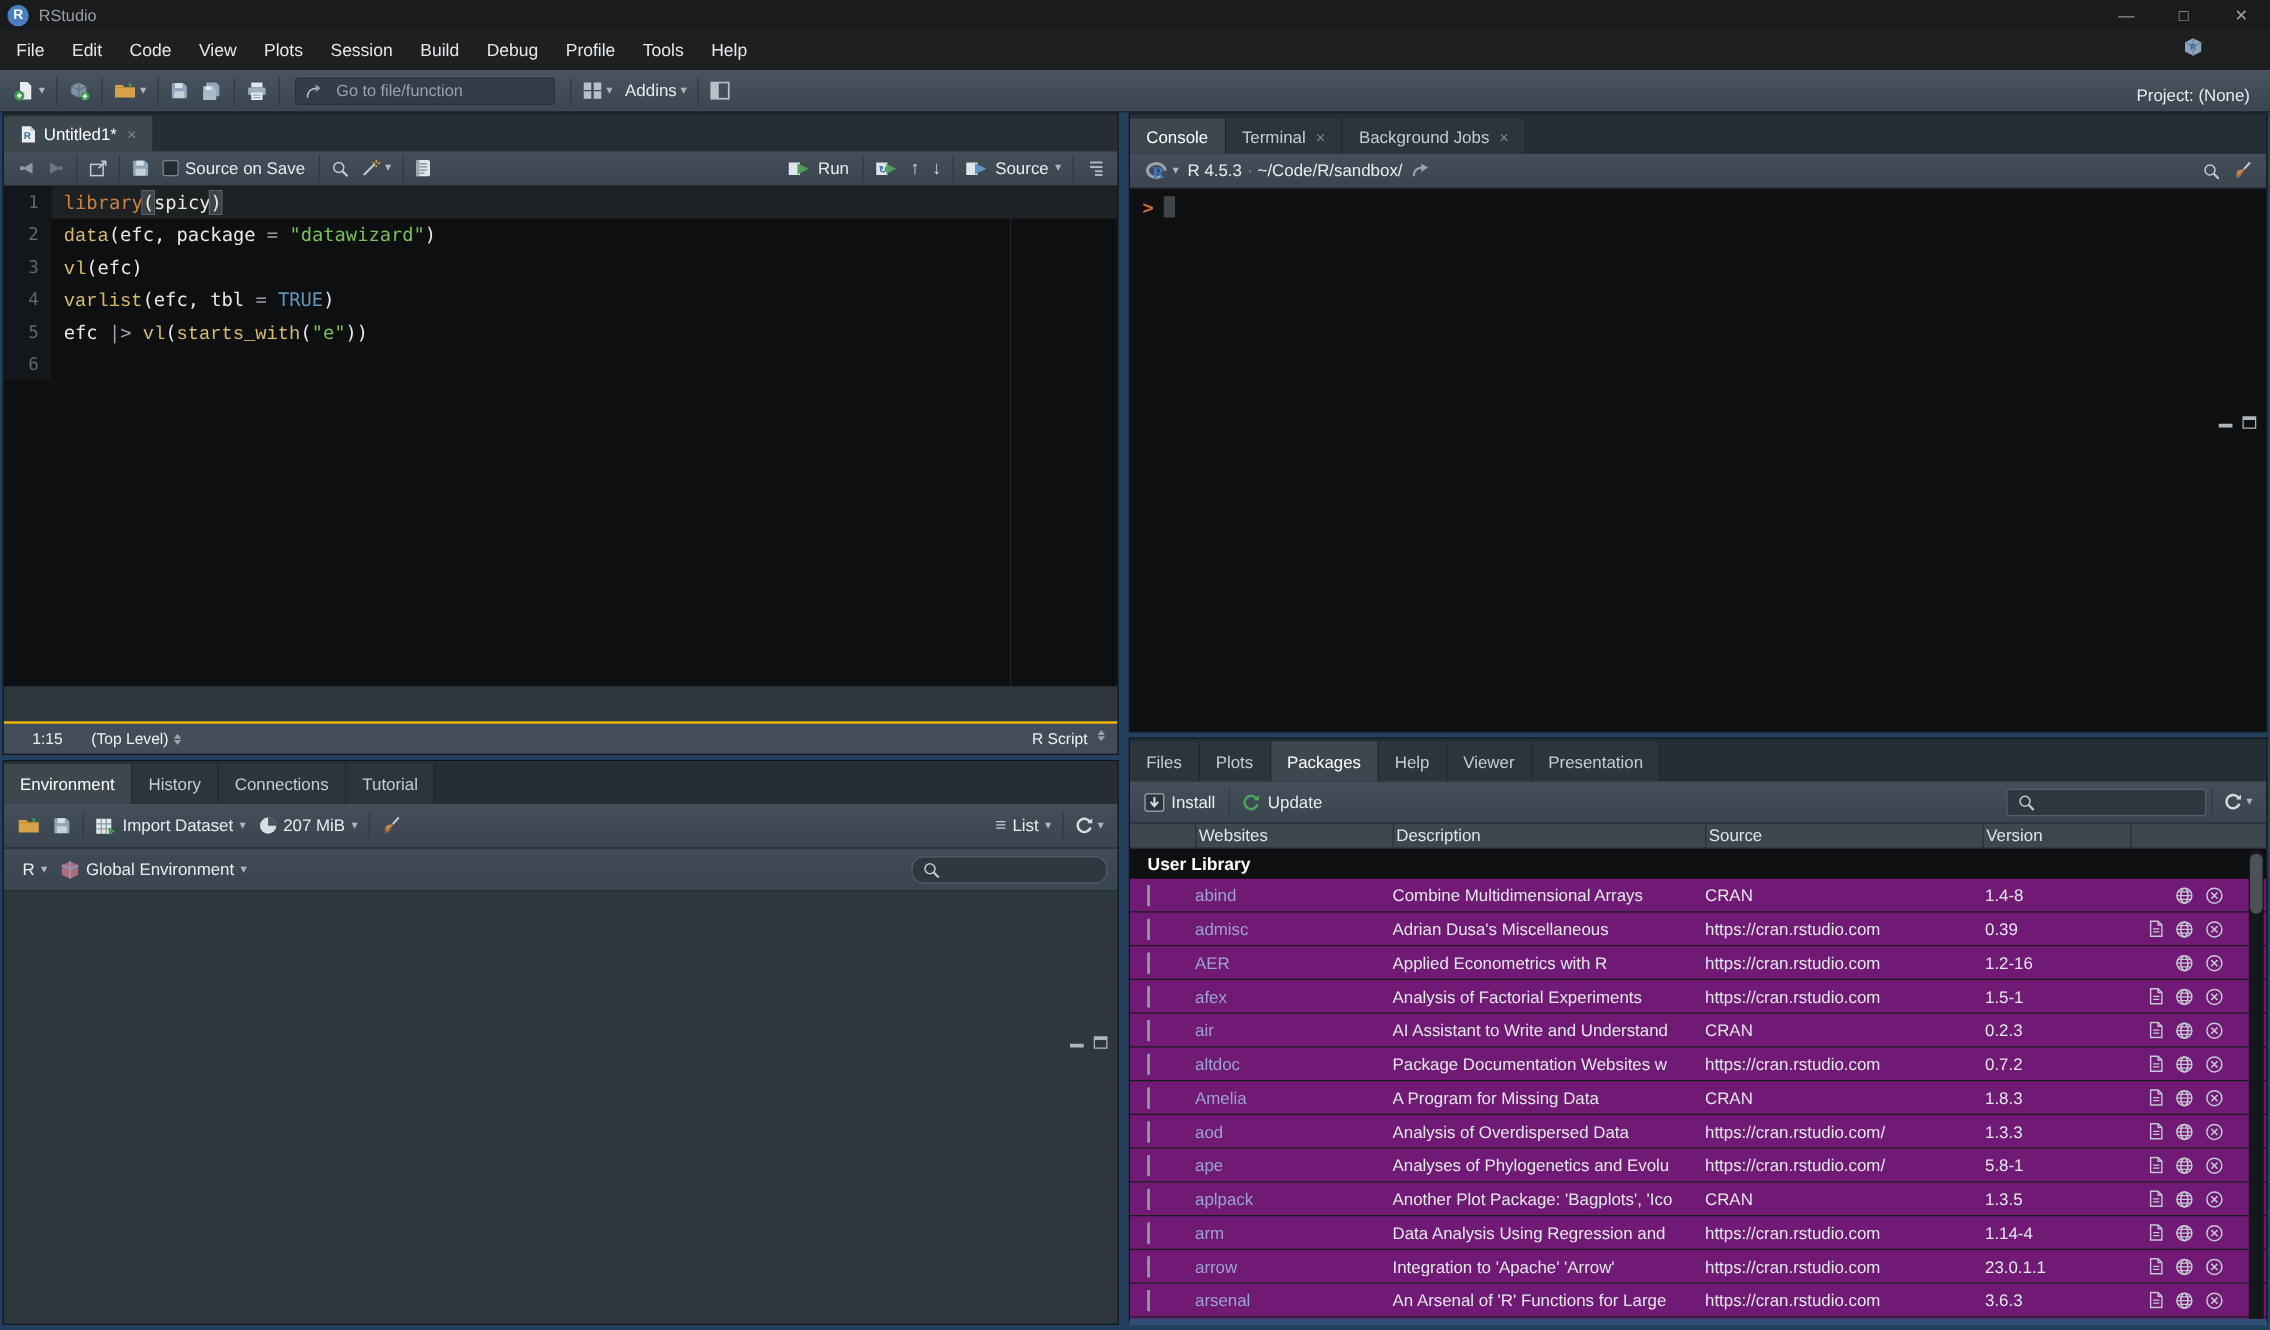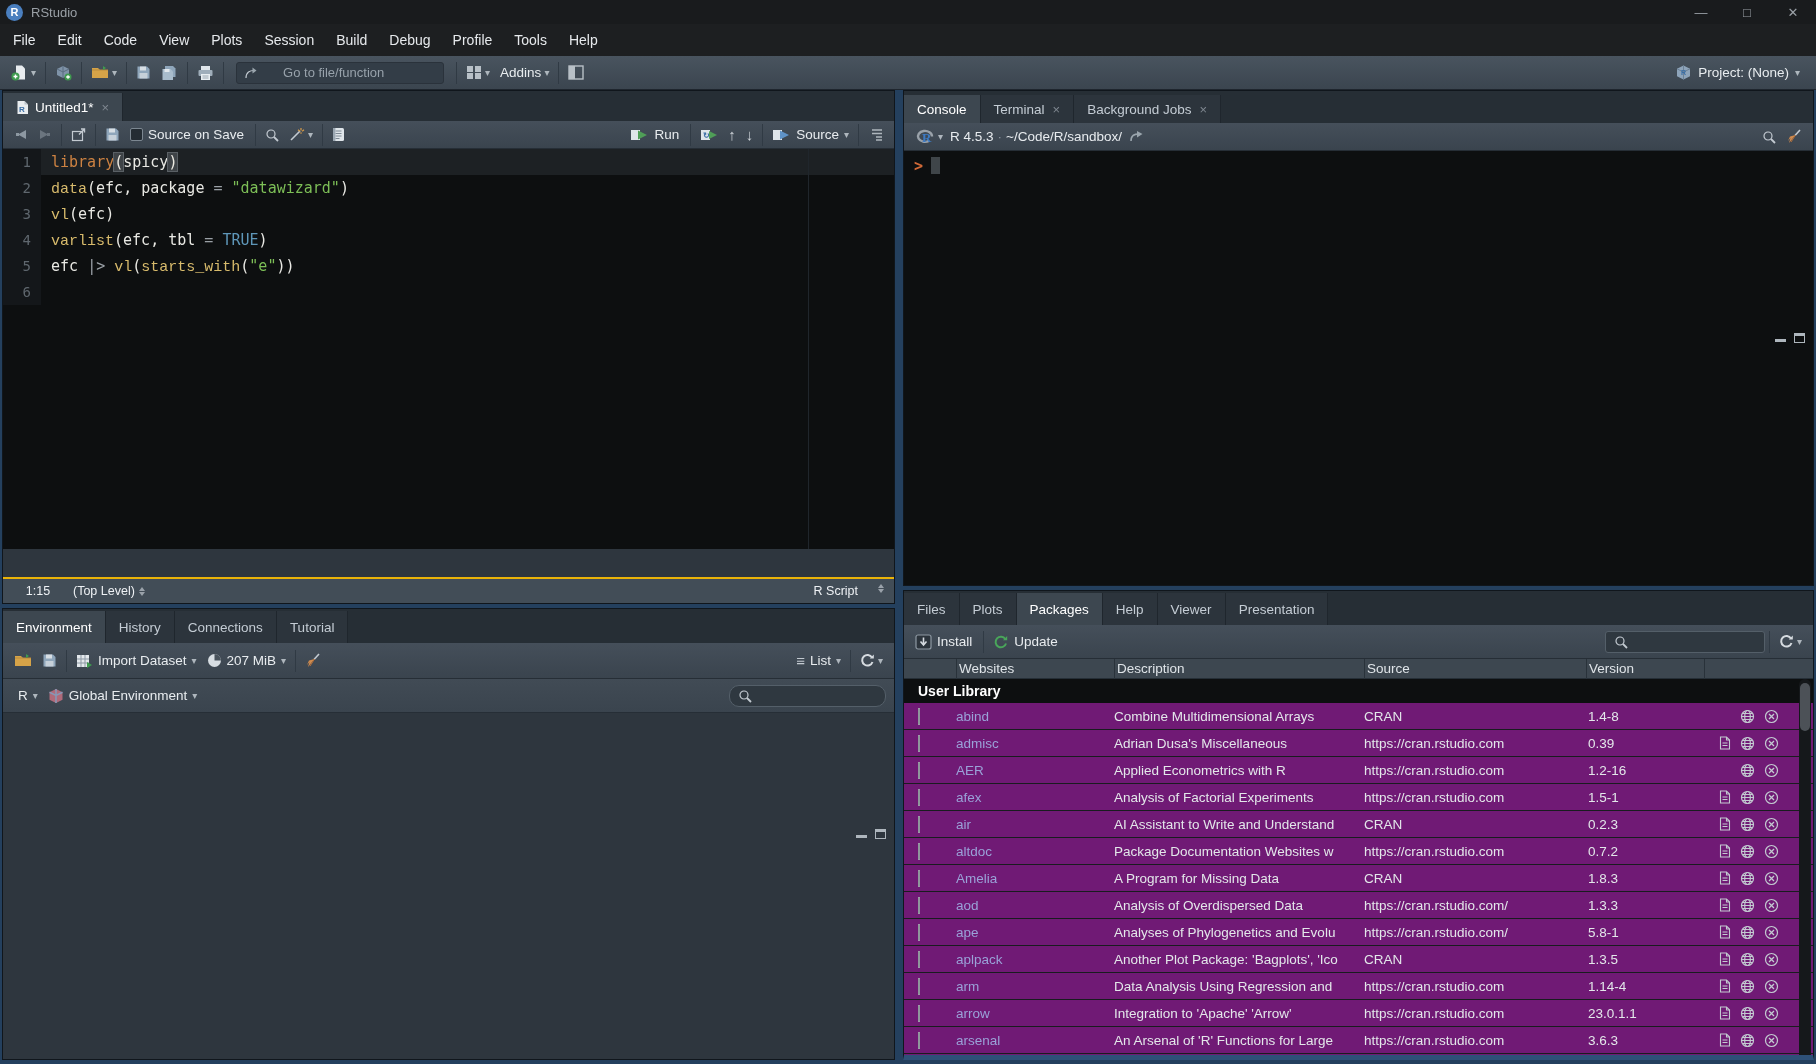--- a/index.html
+++ b/index.html
@@ -19,27 +19,27 @@
   .menubar { position:absolute; left:0; top:24px; width:1816px; height:32px; background:#1d1f21;
              display:flex; align-items:center; padding-left:2px; }
   .menu-item { padding:0 11px; font-size:14px; color:#e6e9ec; line-height:32px; }
 
   .maintoolbar { position:absolute; left:0; top:56px; width:1816px; height:34px;
                  background:linear-gradient(#49545f,#3b454f); border-bottom:1px solid #1f262e;
                  display:flex; align-items:center; padding:0 6px; }
   .tbtn { display:flex; align-items:center; gap:3px; padding:0 5px; height:26px; }
   .sep  { width:1px; height:22px; background:#303a44; margin:0 4px; }
   .caret { color:#aeb6bd; font-size:10px; line-height:10px; }
-  .gotobox { display:flex; align-items:center; gap:24px; width:208px; height:22px; margin:0 8px;
+  .gotobox { display:flex; align-items:center; gap:10px; width:208px; height:22px; margin:0 8px;
              background:#333d47; border:1px solid #2a323b; border-radius:3px; padding:0 7px; }
   .gotobox input { background:transparent; border:none; outline:none; color:#cfd6dc; font-size:13px; width:160px;
                    font-family:"Liberation Sans",sans-serif; }
   .gotobox input::placeholder { color:#98a2ab; }
   .tblabel { font-size:13.5px; color:#e8ecef; }
-  .projectbtn { margin-left:auto; display:flex; align-items:center; gap:6px; padding-right:10px; }
+  .projectbtn { margin-left:auto; display:flex; align-items:center; gap:23px; padding-right:10px;flex-direction:column; }
 
   
   .pane { position:absolute; background:#2e363e; border:1px solid #10161c; overflow:hidden; }
   #pane-editor   { left:2px;   top:90px;  width:893px; height:514px; }
   #pane-console  { left:903px; top:90px;  width:911px; height:496px; }
   #pane-env      { left:2px;   top:608px; width:893px; height:452px; }
   #pane-packages { left:903px; top:590px; width:911px; height:470px; border-bottom:5px solid #2e5078; }
 
   .tabbar { display:flex; align-items:flex-end; background:#262e35; position:relative; }
   .tab { display:flex; align-items:center; gap:6px; padding:0 13px; height:28px; font-size:13.5px;
@@ -69,21 +69,21 @@
   .tk-fn   { color:#d8bb6c;font-family:Liberation Mono, monospace; }
   .tk-str  { color:#7dbf57; }
   .tk-const{ color:#5e96b8; }
   .tk-op   { color:#9aa0a6; }
   .tk-pl   { color:#e9e9e4; }
   .tk-brh  { background:#3e4347; outline:1px solid #5a6065; color:#eceae2; }
   .statusbar { position:absolute; left:0; right:0; bottom:0; height:26px; background:#424d57;
                border-top:2px solid #eab308; display:flex; align-items:center; font-size:12.5px; color:#eef1f4; }
   .statusbar .pos { width:70px; text-align:center; }
   .statusbar .scope { display:flex; align-items:center; gap:4px; }
-  .statusbar .ftype { margin-left:auto; display:flex; align-items:flex-start; gap:20px; padding-right:10px; }
+  .statusbar .ftype { margin-left:auto; display:flex; align-items:flex-start; gap:8px; padding-right:10px; }
   .spin { display:flex; flex-direction:column; gap:1px; }
   .spin i { width:0; height:0; border-left:3.5px solid transparent; border-right:3.5px solid transparent; }
   .spin i.u { border-bottom:4px solid #9aa2aa; }
   .spin i.d { border-top:4px solid #9aa2aa; }
 
   
   #pane-console .tabbar { height:32px; }
   #pane-console .panetoolbar { height:28px; }
   .consolebody { background:#0d0f10; height:436px; padding:6px 10px; font-family:"DejaVu Sans Mono",monospace;
                  font-size:15px; }

